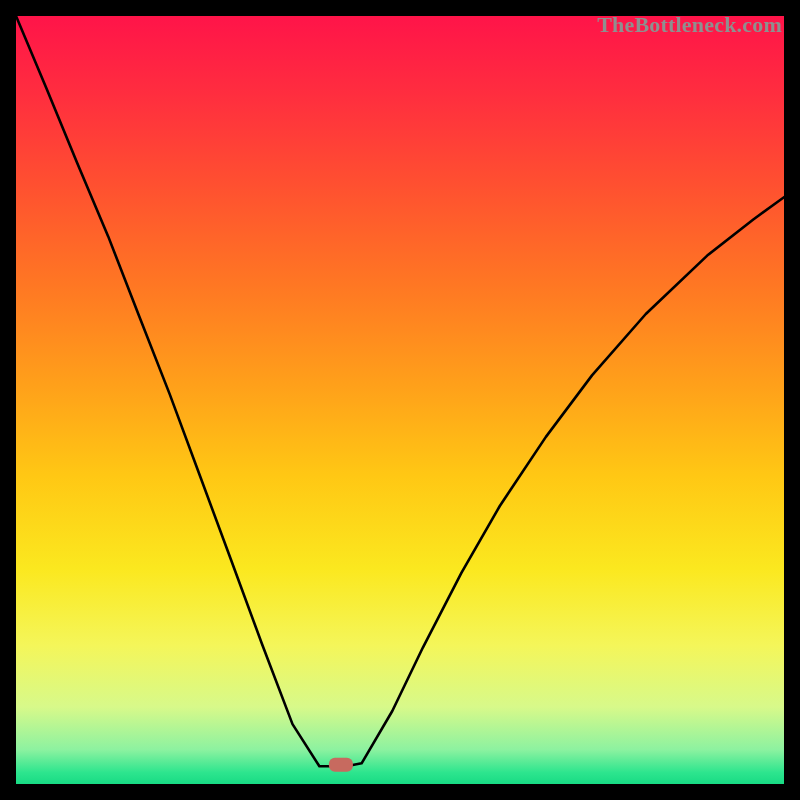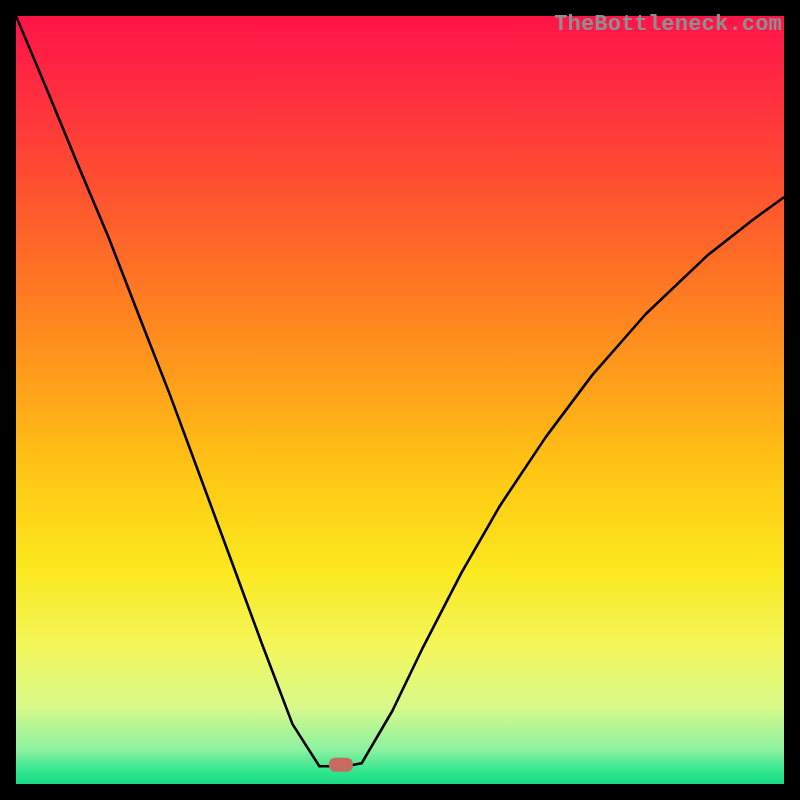--- a/index.html
+++ b/index.html
@@ -22,21 +22,21 @@
     position: absolute;
     left: 0;
     top: 0;
     width: 768px;
     height: 768px;
   }
   .watermark {
     position: absolute;
     top: -4px;
     right: 2px;
-    font-family: Liberation Mono, monospace;
+    font-family: Liberation Serif, serif;
     font-size: 22px;
     font-weight: 600;
     color: #8f8f8f;
     letter-spacing: 0.2px;
     user-select: none;
     margin-left: 26px;
   }
   svg { display: block; }
 </style>
 </head>

